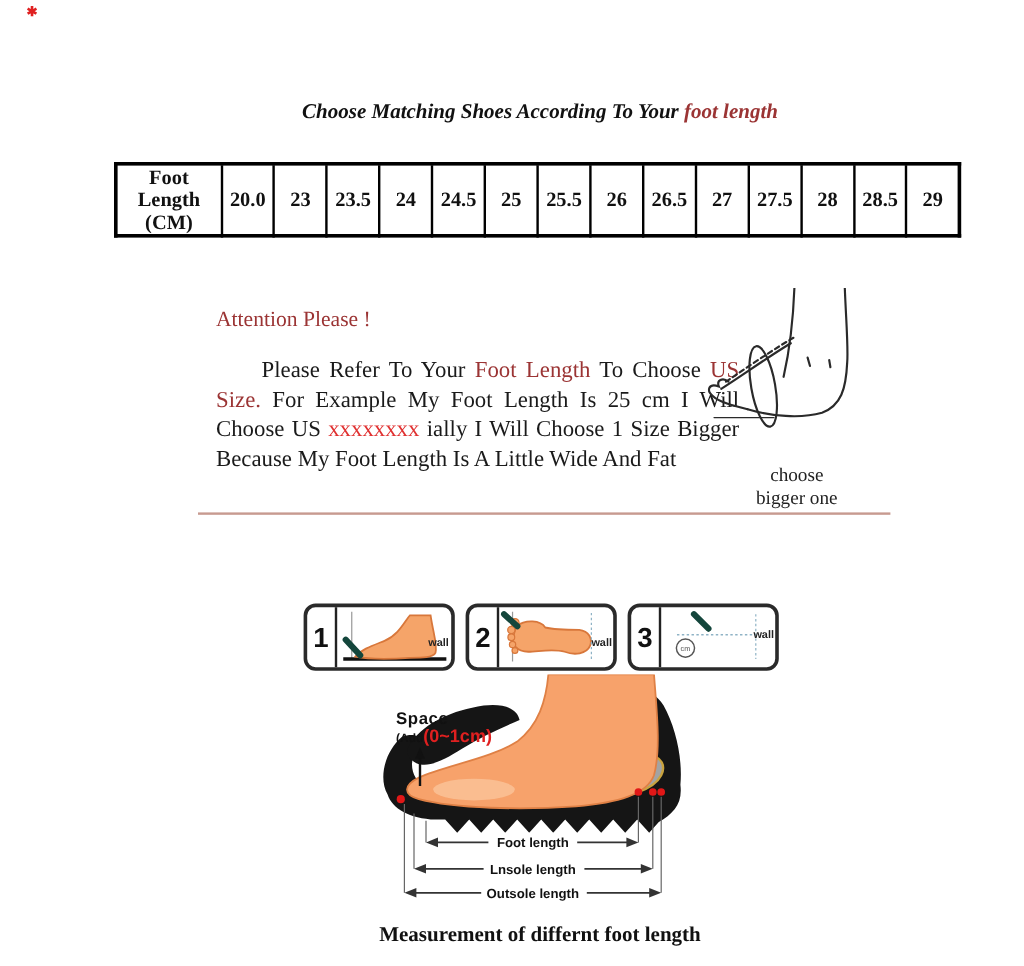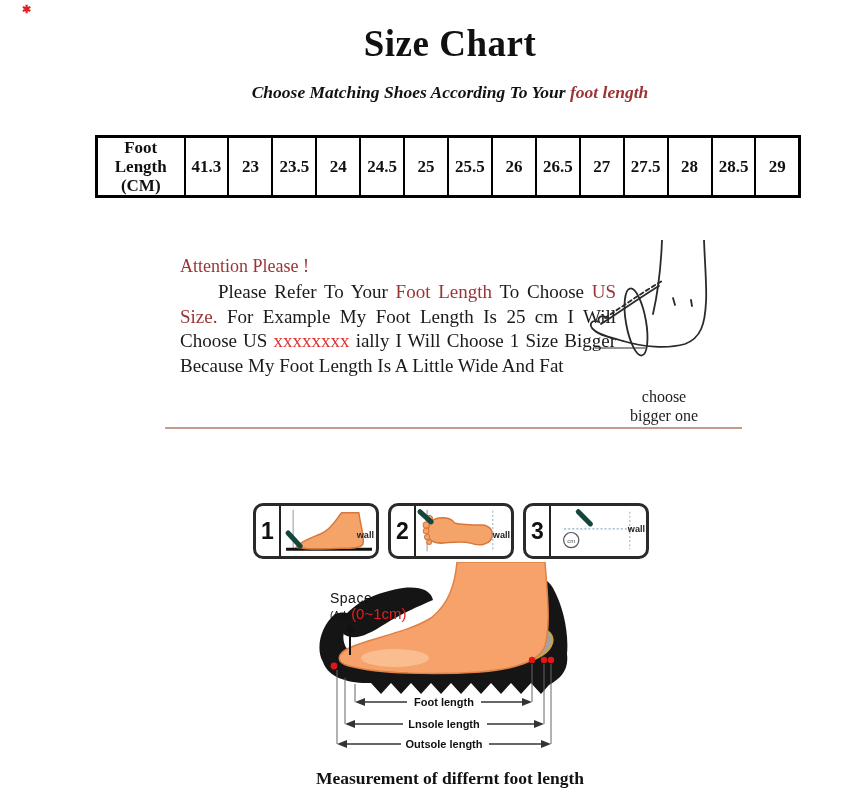--- a/index.html
+++ b/index.html
@@ -28,21 +28,21 @@
   }
   table.size-table td{
     border:2px solid #000; text-align:center; vertical-align:middle;
     font-weight:bold; font-size:17px; color:#111; padding:0 1px;
   }
   table.size-table col.first{ width:88px; }
   tr.r1 td{ height:38px; font-size:18px; }
   tr.r2 td{ height:59px; }
   td.rowhdr{ font-size:16px; line-height:1.12;margin-left:40px; }
   .attention{ position:absolute; left:180px; top:256px; width:436px; }
-  .attention-heading{ font-size:18px; color:#9b3434; margin-bottom:3px; }
+  .attention-heading{ font-size:18px; color:#9b3434; margin-bottom:20px; }
   .attention-body{
     font-size:19px; color:#1a1a1a; text-align:justify; line-height:1.3;
     text-indent:38px;
   }
   .attention-body .dred{ color:#9b3434; }
   .attention-body .bred{ color:#e03131; }
   .foot-sketch{ position:absolute; left:583px; top:240px; }
   .sketch-caption{
     position:absolute; left:598px; top:387px; width:132px; text-align:center;
     font-size:16px; color:#222; line-height:1.2;
@@ -71,39 +71,38 @@
     font-family:"Liberation Sans", sans-serif; font-weight:bold;
     font-size:9px; fill:#222;
   }
   .big-diagram{ position:absolute; left:315px; top:562px; }
   .meas-label{
     font-family:"Liberation Sans", sans-serif; font-weight:bold;
     font-size:11px; fill:#111;
   }
   .space-label{
     position:absolute; left:330px; top:591px;
-    font-family:"Liberation Sans", sans-serif; font-weight:normal;
+    font-family:"Liberation Sans", sans-serif; font-weight:bold;
     line-height:1.05; color:#111;
   }
   .space-l1{ font-size:14px; letter-spacing:.5px; }
   .space-l2-black{ font-size:10px; }
   .space-l2-red{ font-size:15px; color:#e02020; }
   .bottom-caption{
     position:absolute; left:50px; top:768px; width:800px; text-align:center;
     font-size:17.5px; font-weight:bold; color:#111;
   }
 </style>
 </head>
 <body>
 
 <div class="page">
 
   <span class="corner-mark">✱</span>
 
-  <div class="title">Size Chart</div>
 
   <div class="subtitle"><span>Choose Matching Shoes According To Your </span><span class="hl">foot length</span></div>
 
   <table class="size-table">
     <colgroup>
       <col class="first">
         <col>
         <col>
         <col>
         <col>
@@ -114,21 +113,21 @@
         <col>
         <col>
         <col>
         <col>
         <col>
         <col>
     </colgroup>
     <tbody>
     <tr class="r2">
       <td class="rowhdr">Foot Length (CM)</td>
-      <td>41.3</td>
+      <td>20.0</td>
       <td>23</td>
       <td>23.5</td>
       <td>24</td>
       <td>24.5</td>
       <td>25</td>
       <td>25.5</td>
       <td>26</td>
       <td>26.5</td>
       <td>27</td>
       <td>27.5</td>

